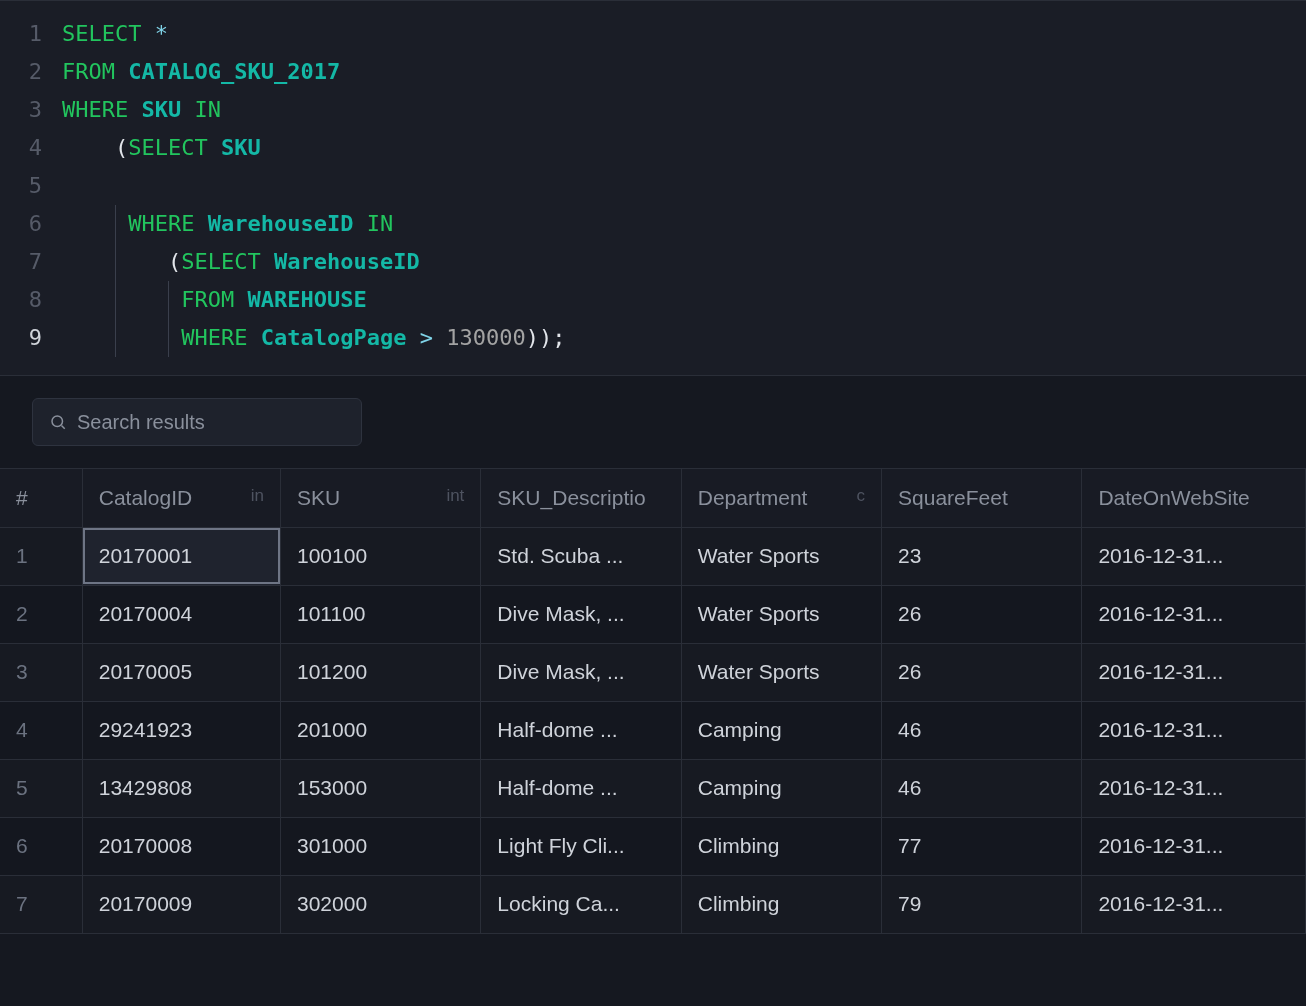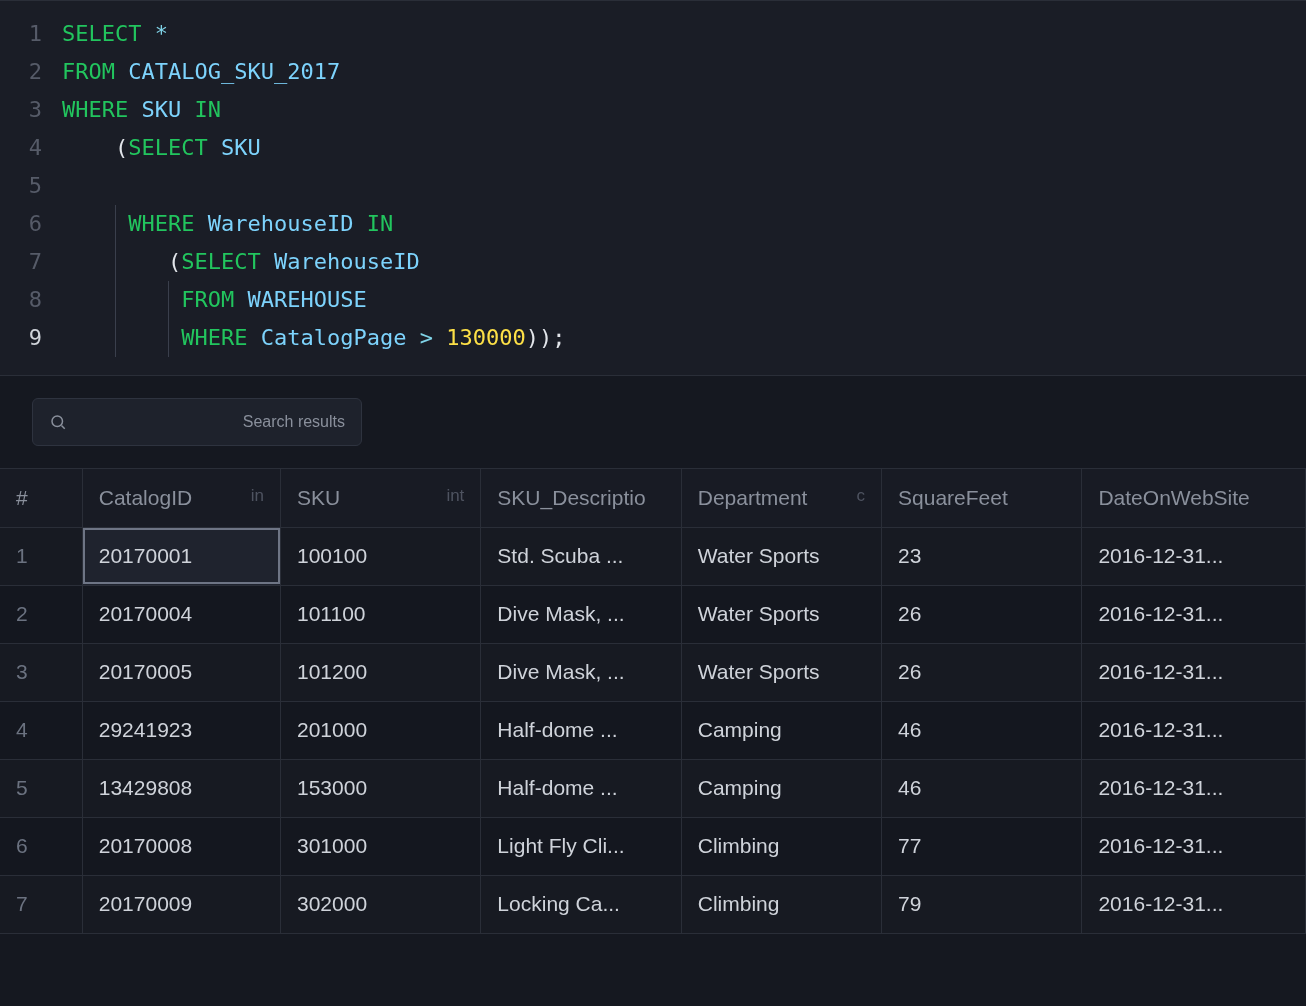--- a/index.html
+++ b/index.html
@@ -29,23 +29,23 @@
   .gutter {
     width: 62px;
     text-align: right;
     padding-right: 20px;
     color: #565b68;
     user-select: none;
   }
   .gutter.active { color: #d0d4da; }
   .code-content { white-space: pre; position: relative; }
   .kw { color: #22c55e; }
-  .id { color: #7dd3fc; }
+  .id { color: #14b8a6; font-weight: bold; }
   .op { color: #80d4e8; }
-  .num { color: #fde047; }
+  .num { color: #a3a3a3; }
   .punc { color: #e2e5ea; }
   .guide {
     display: inline-block;
     border-left: 1px solid #3a3f4c;
     height: 38px;
     vertical-align: top;
     margin-right: -1px;
   }
   .results-bar {
     background: #151820;
@@ -60,23 +60,22 @@
     padding: 10px 16px;
     width: 330px;
     height: 48px;
   }
   .search-box svg { flex: 0 0 auto; margin-right: 10px; }
   .search-box input {
     background: transparent;
     border: none;
     outline: none;
     color: #8a909c;
-    font-size: 16px;
+    font-size: 20px;
     width: 100%;
-    text-align: right;
   }
   .search-box input::placeholder { color: #8a909c; }
   .grid {
     border-top: 1px solid #2a2e38;
   }
   .grid table {
     border-collapse: collapse;
     width: 100%;
     table-layout: fixed;
   }

